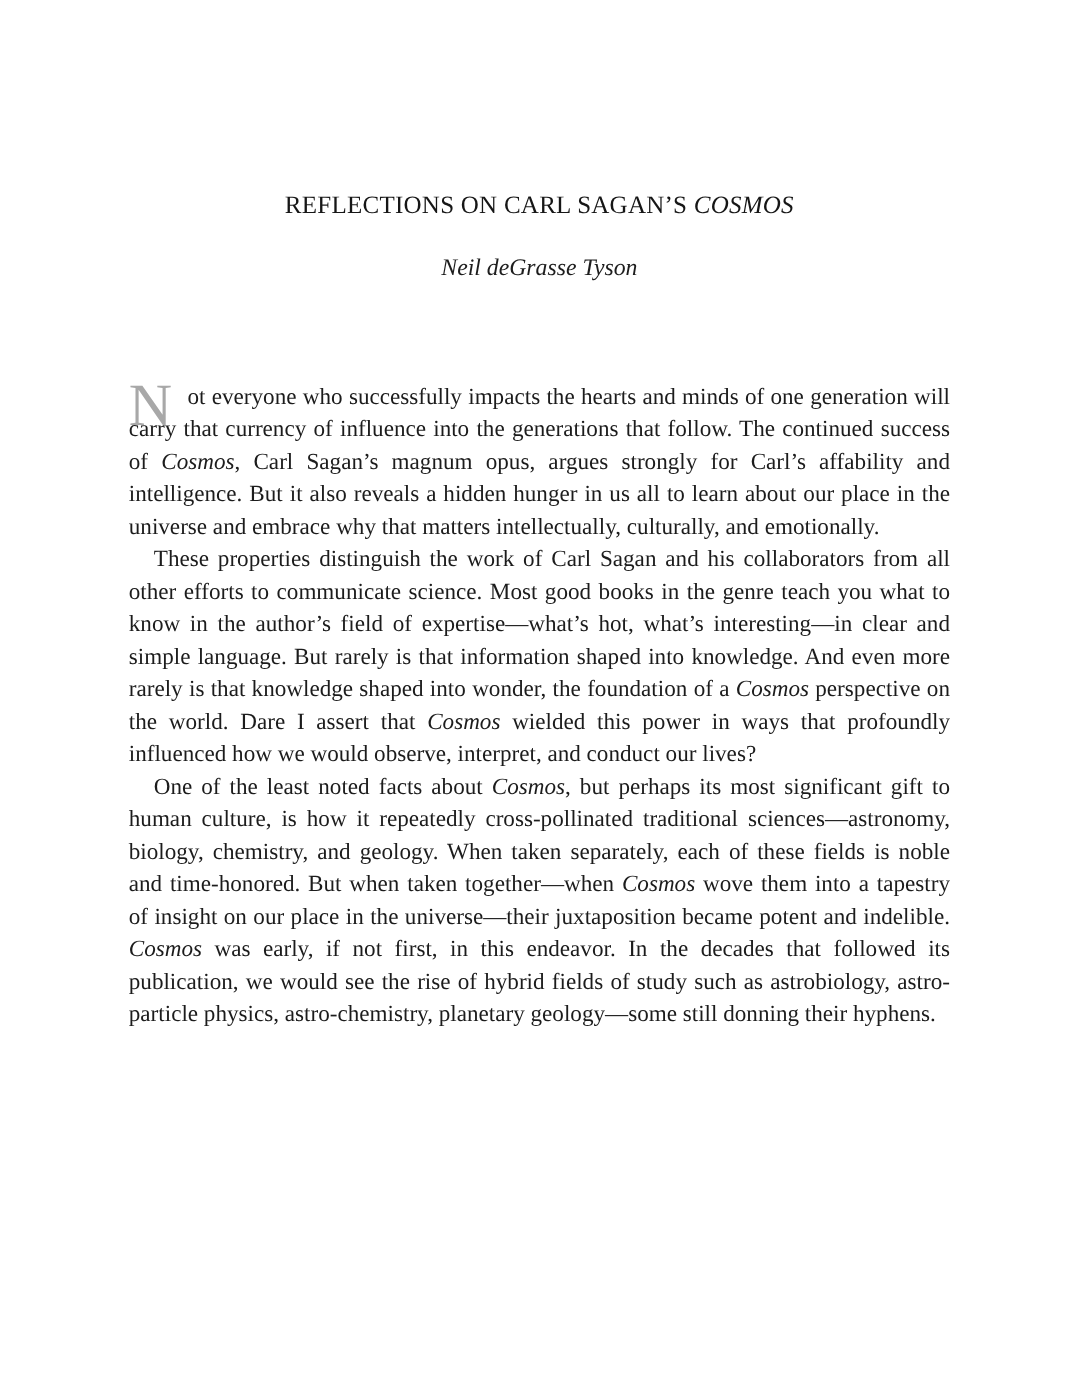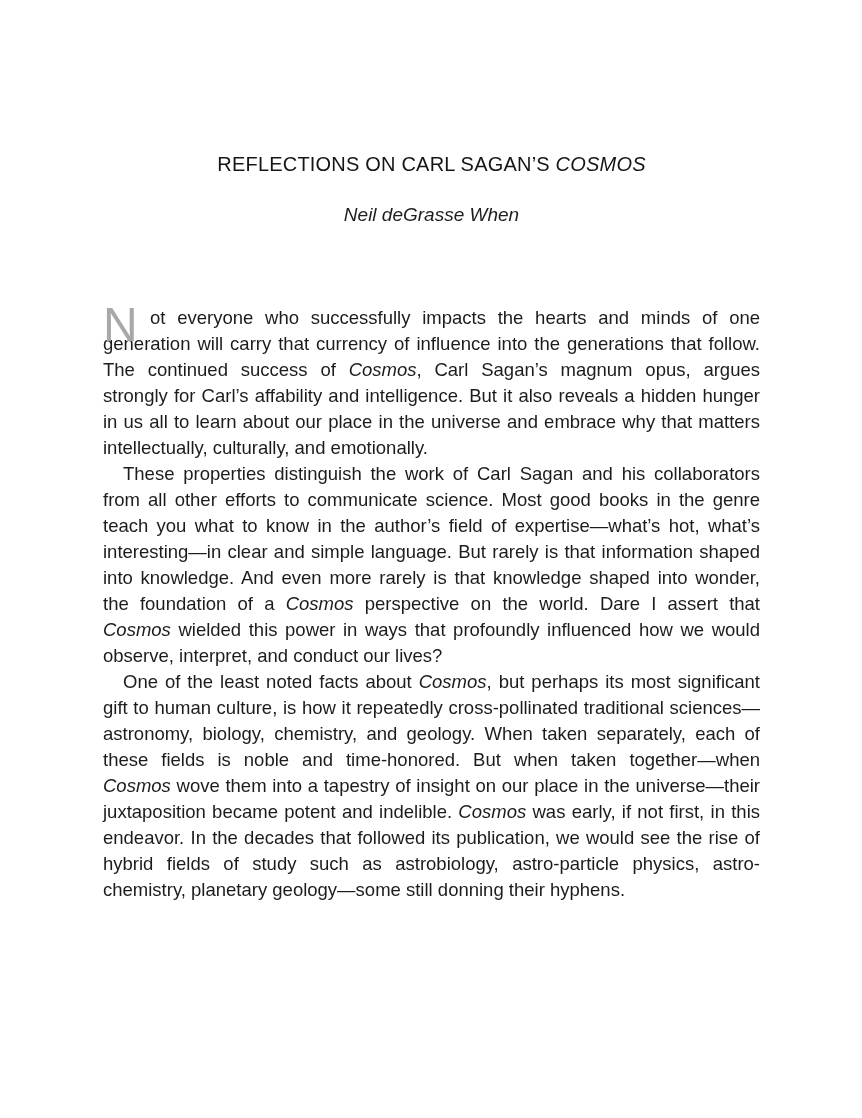--- a/index.html
+++ b/index.html
@@ -6,21 +6,21 @@
     margin: 0;
     padding: 0;
     background: #ffffff;
   }
   .page {
     position: relative;
     width: 808px;
     height: 1118px;
     background: #ffffff;
     overflow: hidden;
-    font-family: Liberation Sans, sans-serif;
+    font-family: Liberation Serif, serif;
   }
   .content {
     position: absolute;
     left: 103px;
     top: 0;
     width: 657px;
   }
   .title {
     margin: 152px 0 0 0;
     padding: 0;
@@ -69,20 +69,20 @@
   .para-indent {
     text-indent: 20px;
   }
 </style>
 </head>
 <body>
 
 <div class="page">
   <div class="content">
     <h1 class="title"><span>REFLECTIONS ON CARL SAGAN’S </span><em>COSMOS</em></h1>
-    <div class="author">Neil deGrasse When</div>
+    <div class="author">Neil deGrasse Tyson</div>
     <div class="bodytext">
       <p class="para-first"><span class="dropcap">N</span><span><span>ot everyone who successfully impacts the hearts and minds of one generation will carry that currency of influence into the generations that follow. The continued success of </span><em>Cosmos</em><span>, Carl Sagan’s magnum opus, argues strongly for Carl’s affability and intelligence. But it also reveals a hidden hunger in us all to learn about our place in the universe and embrace why that matters intellectually, culturally, and emotionally.</span></span></p>
       <p class="para-indent"><span>These properties distinguish the work of Carl Sagan and his collaborators from all other efforts to communicate science. Most good books in the genre teach you what to know in the author’s field of expertise—what’s hot, what’s interesting—in clear and simple language. But rarely is that information shaped into knowledge. And even more rarely is that knowledge shaped into wonder, the foundation of a </span><em>Cosmos</em><span> perspective on the world. Dare I assert that </span><em>Cosmos</em><span> wielded this power in ways that profoundly influenced how we would observe, interpret, and conduct our lives?</span></p>
       <p class="para-indent"><span>One of the least noted facts about </span><em>Cosmos</em><span>, but perhaps its most significant gift to human culture, is how it repeatedly cross-pollinated traditional sciences—astronomy, biology, chemistry, and geology. When taken separately, each of these fields is noble and time-honored. But when taken together—when </span><em>Cosmos</em><span> wove them into a tapestry of insight on our place in the universe—their juxtaposition became potent and indelible. </span><em>Cosmos</em><span> was early, if not first, in this endeavor. In the decades that followed its publication, we would see the rise of hybrid fields of study such as astrobiology, astro-particle physics, astro-chemistry, planetary geology—some still donning their hyphens.</span></p>
     </div>
   </div>
 </div>
 
 </body></html>

